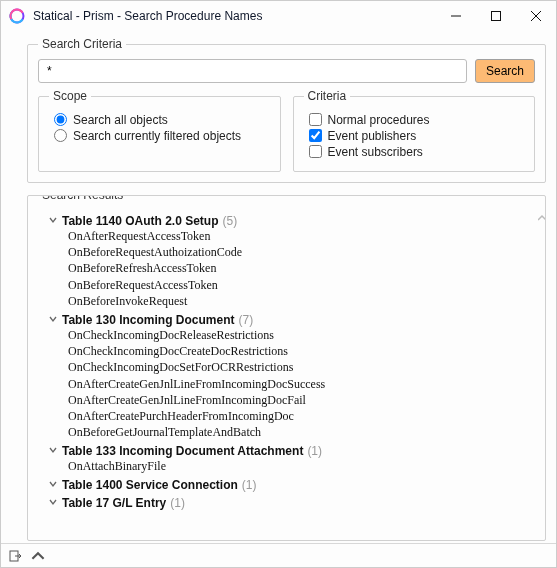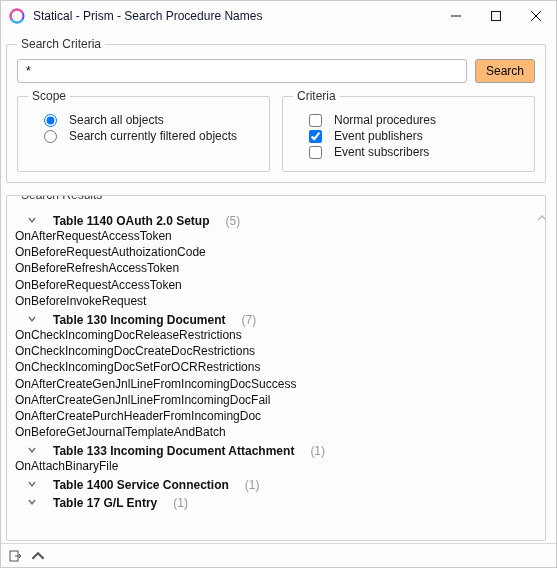--- a/index.html
+++ b/index.html
@@ -3,38 +3,38 @@
 <meta charset="utf-8">
 <style>
   * { box-sizing: border-box; font-family: "Segoe UI", sans-serif; font-size: 12px; }
   body { margin: 0; width: 557px; height: 568px; background: #fdfdfd; border: 1px solid #ccc; overflow: hidden; display: flex; flex-direction: column; }
   .titlebar { display: flex; align-items: center; height: 30px; padding: 0 0 0 8px; }
   .titlebar .logo { width: 16px; height: 16px; margin-right: 8px; position: relative; }
   .titlebar .title { flex: 1; color: #0f172a; }
   .winbtns { display: flex; }
   .winbtn { width: 40px; height: 30px; display: flex; align-items: center; justify-content: center; color: #111; }
   .winbtn svg { width: 10px; height: 10px; }
-  .content { padding: 6px 10px 0 5px; flex: 1; display: flex; flex-direction: column; overflow: hidden; }
+  .content { padding: 6px 10px 0 26px; flex: 1; display: flex; flex-direction: column; overflow: hidden; }
   fieldset { border: 1px solid #d0d0d0; border-radius: 2px; padding: 8px 10px 10px 10px; margin: 0 0 8px 0; }
   legend { padding: 0 4px; color: #333; }
   .searchrow { display: flex; gap: 8px; margin-bottom: 6px; }
   .searchrow input { flex: 1; height: 24px; border: 1px solid #bcbcbc; border-radius: 3px; padding: 2px 8px; font-family: inherit; font-size: 12px; background: #fff; }
   .searchbtn { width: 60px; height: 24px; border: 1px solid #a0a0a0; border-radius: 3px; background: #fdba74; cursor: pointer; font-family: inherit; font-size: 12px; }
   .sub-row { display: flex; gap: 12px; }
   .sub-row fieldset { flex: 1; margin: 0; }
-  .option { display: flex; align-items: flex-end; gap: 12px; margin: 2px 16px; color: #222; }
+  .option { display: flex; align-items: flex-start; gap: 6px; margin: 2px 5px; color: #222; }
   .option input { margin: 0; }
   .results-box { flex: 1; border: 1px solid #d0d0d0; border-radius: 2px; position: relative; margin: 4px 0 2px 0; display: flex; flex-direction: column; overflow: hidden; }
   .results-label { position: absolute; top: -8px; left: 10px; background: #fdfdfd; padding: 0 4px; color: #333; }
   .results-inner { padding: 14px 8px 8px 8px; overflow-y: hidden; flex: 1; position: relative; }
-  .group-header { display: flex; align-items: center; gap: 16px; margin-top: 4px; margin-left: 12px; font-family: Consolas, monospace; font-size: 12px; }
+  .group-header { display: flex; align-items: center; gap: 4px; margin-top: 4px; margin-left: 12px; font-family: Consolas, monospace; font-size: 12px; }
   .group-header .chev { color: #666; }
   .group-header .name { font-weight: bold; color: #111; }
   .group-header .count { color: #999; }
-  .item { font-family: Liberation Sans, sans-serif; font-size: 12px; color: #111; line-height: 1.35; }
+  .item { font-family: Liberation Serif, serif; font-size: 12px; color: #111; margin-left: 32px; line-height: 1.35; }
   .scrollbar-indicator { position: absolute; right: 2px; top: 18px; width: 5px; height: 16px; }
   .scrollbar-indicator svg { display: block; }
   .statusbar { height: 24px; border-top: 1px solid #d8d8d8; display: flex; align-items: center; padding: 0 8px; gap: 8px; }
   .statusbar .sicon { width: 14px; height: 14px; display: flex; align-items: center; justify-content: center; }
 </style>
 </head>
 <body>
 
 <div class="titlebar">
   <span class="logo">

